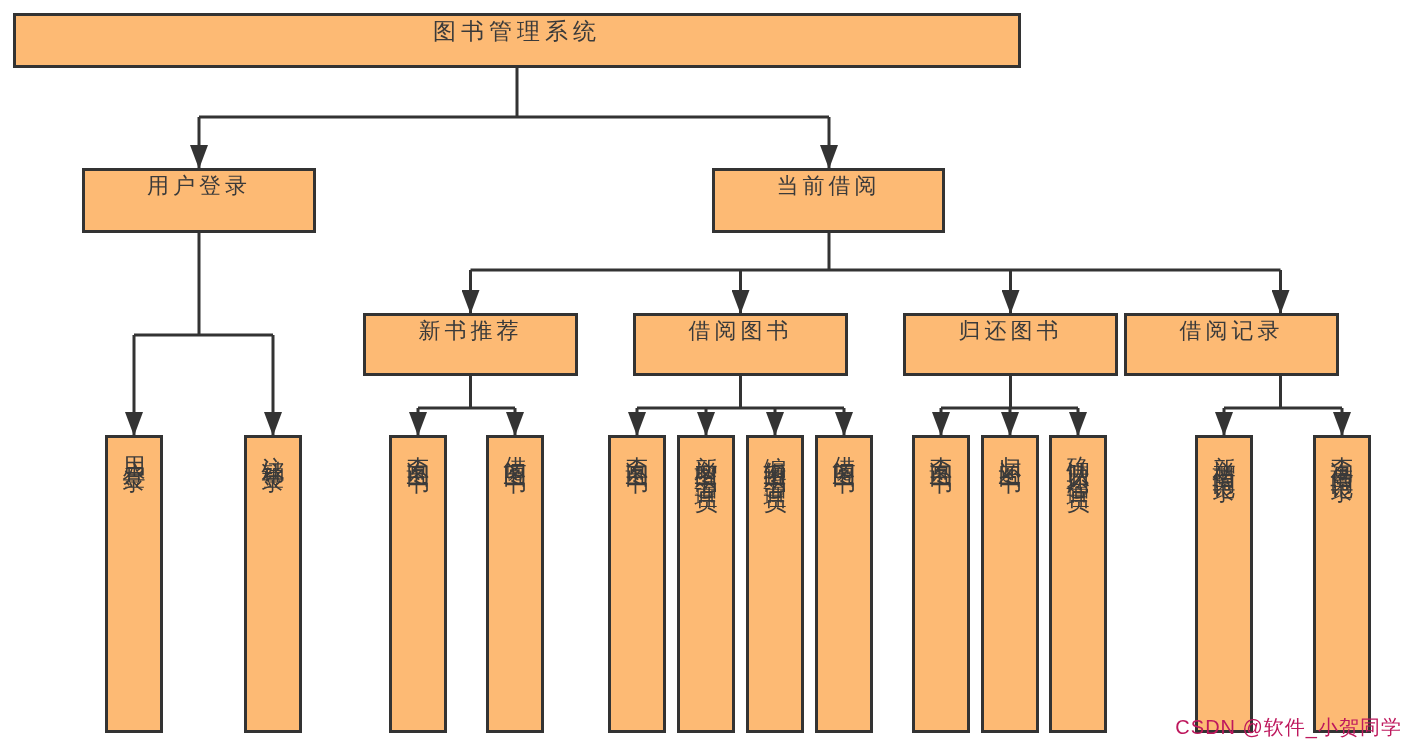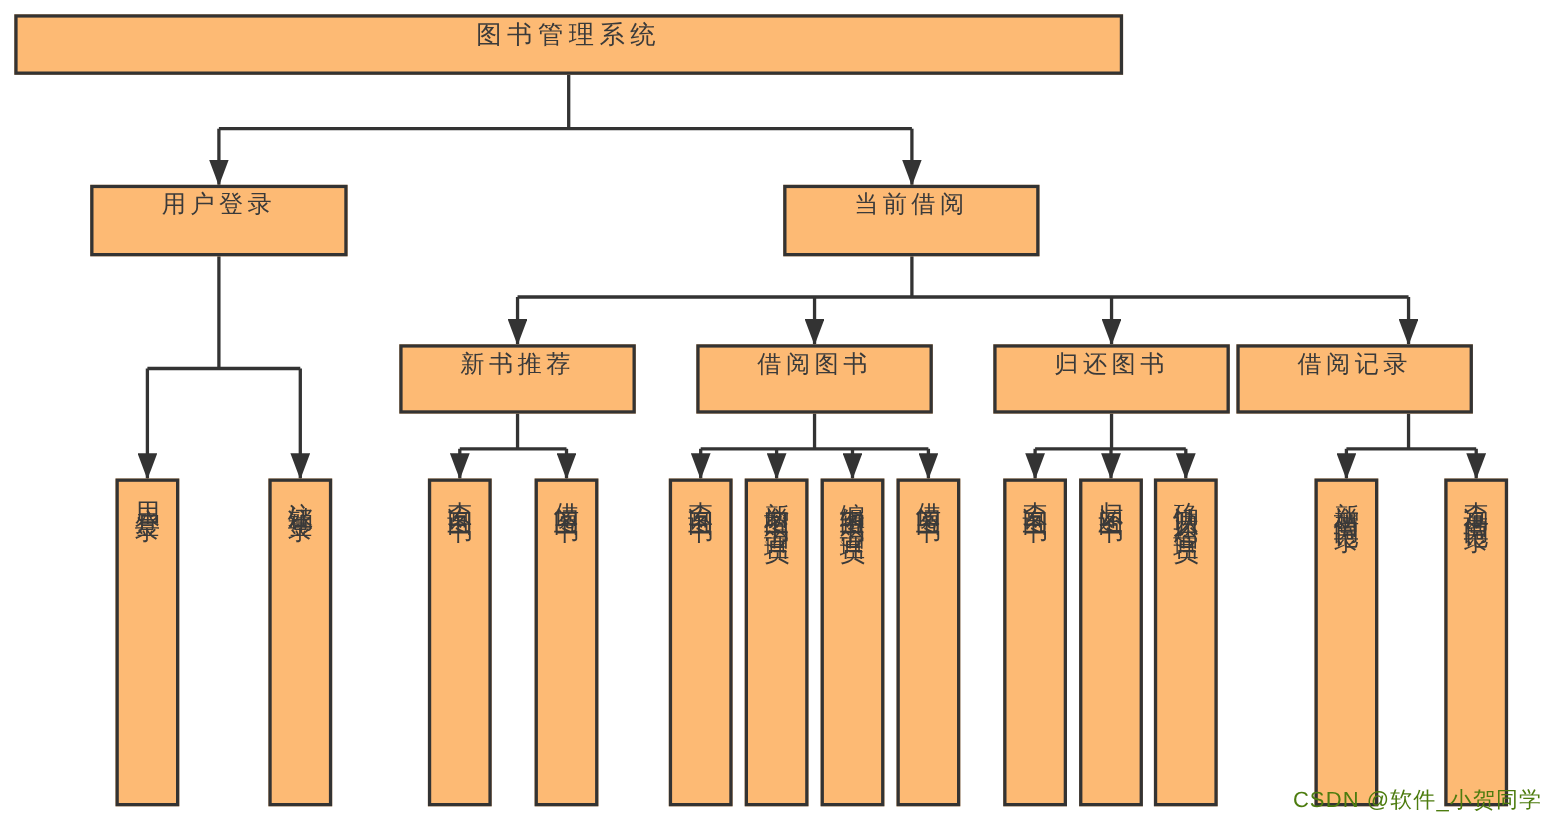--- a/index.html
+++ b/index.html
@@ -47,21 +47,21 @@
     letter-spacing: 5px;
     line-height: 1;
     white-space: nowrap;
   }
   .watermark {
     position: absolute;
     right: 3px;
     top: 714px;
     font-size: 20px;
     letter-spacing: 1px;
-    color: #4d7c0f;
+    color: #be185d;
     white-space: nowrap;
   }
 </style>
 </head>
 <body>
 
 <div class="canvas">
 
   <svg class="connectors" viewBox="0 0 1405 747" xmlns="http://www.w3.org/2000/svg">
     <defs>

